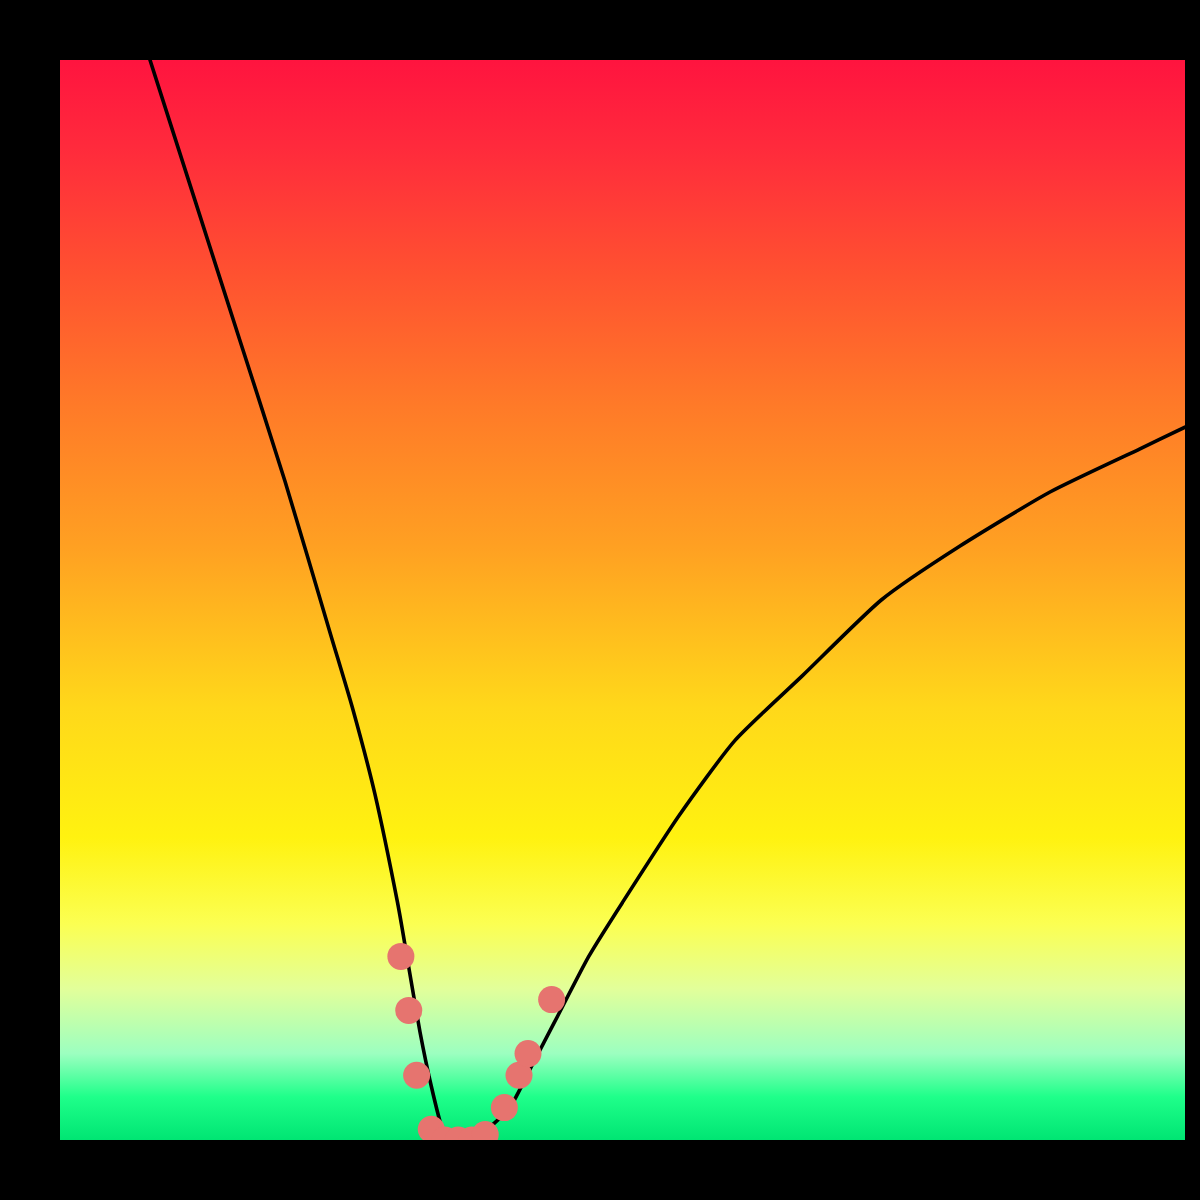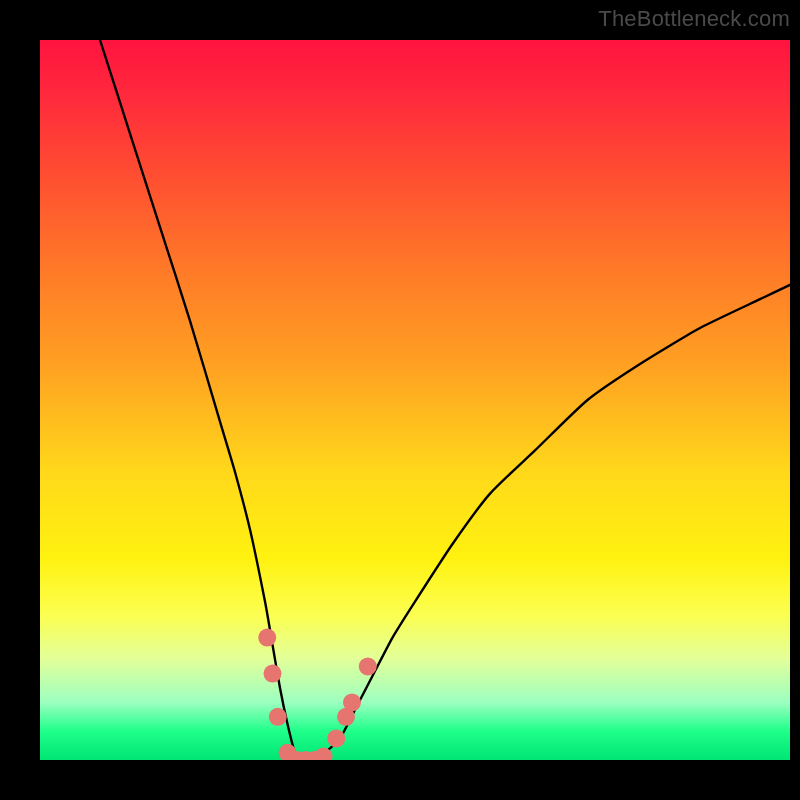--- a/index.html
+++ b/index.html
@@ -76,15 +76,14 @@
         <circle cx="265.50" cy="720.00" r="9" fill="#e6746f"></circle>
         <circle cx="274.50" cy="720.00" r="9" fill="#e6746f"></circle>
         <circle cx="283.50" cy="716.40" r="9" fill="#e6746f"></circle>
         <circle cx="296.25" cy="698.40" r="9" fill="#e6746f"></circle>
         <circle cx="306.00" cy="676.80" r="9" fill="#e6746f"></circle>
         <circle cx="312.00" cy="662.40" r="9" fill="#e6746f"></circle>
         <circle cx="327.75" cy="626.40" r="9" fill="#e6746f"></circle>
       </g>
   </svg>
 
-  <div class="watermark">TheBottleneck.com</div>
 
 </div>
 
 </body></html>

